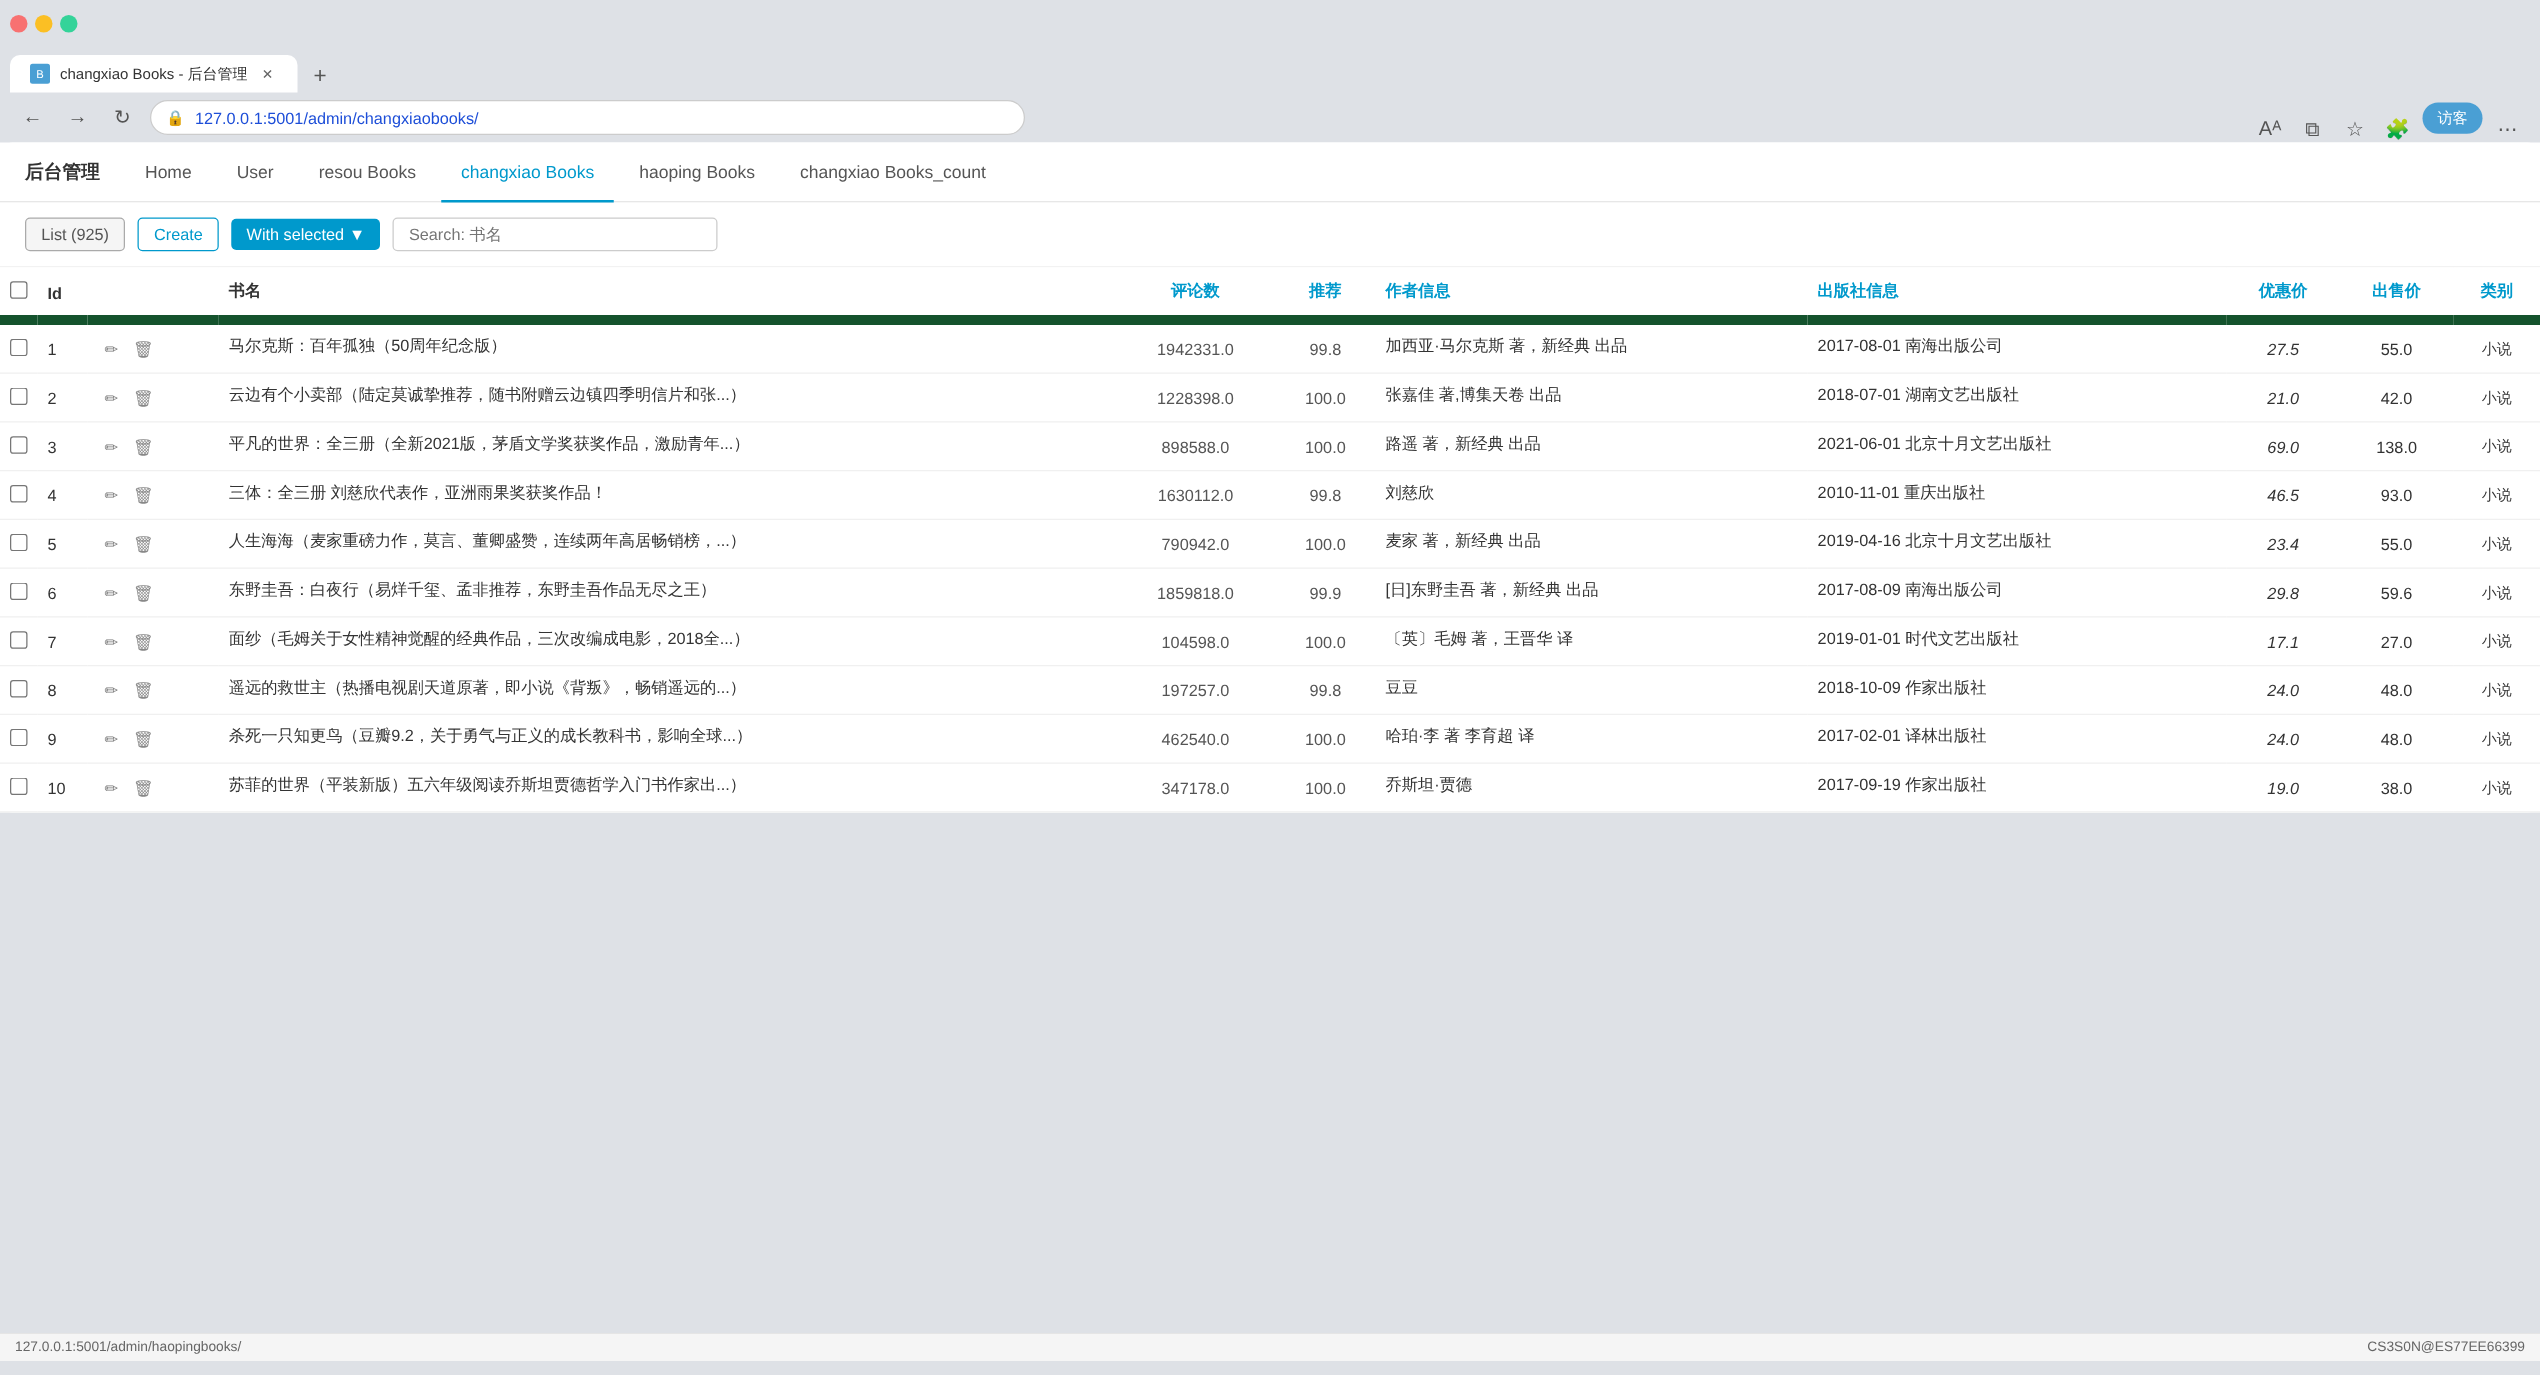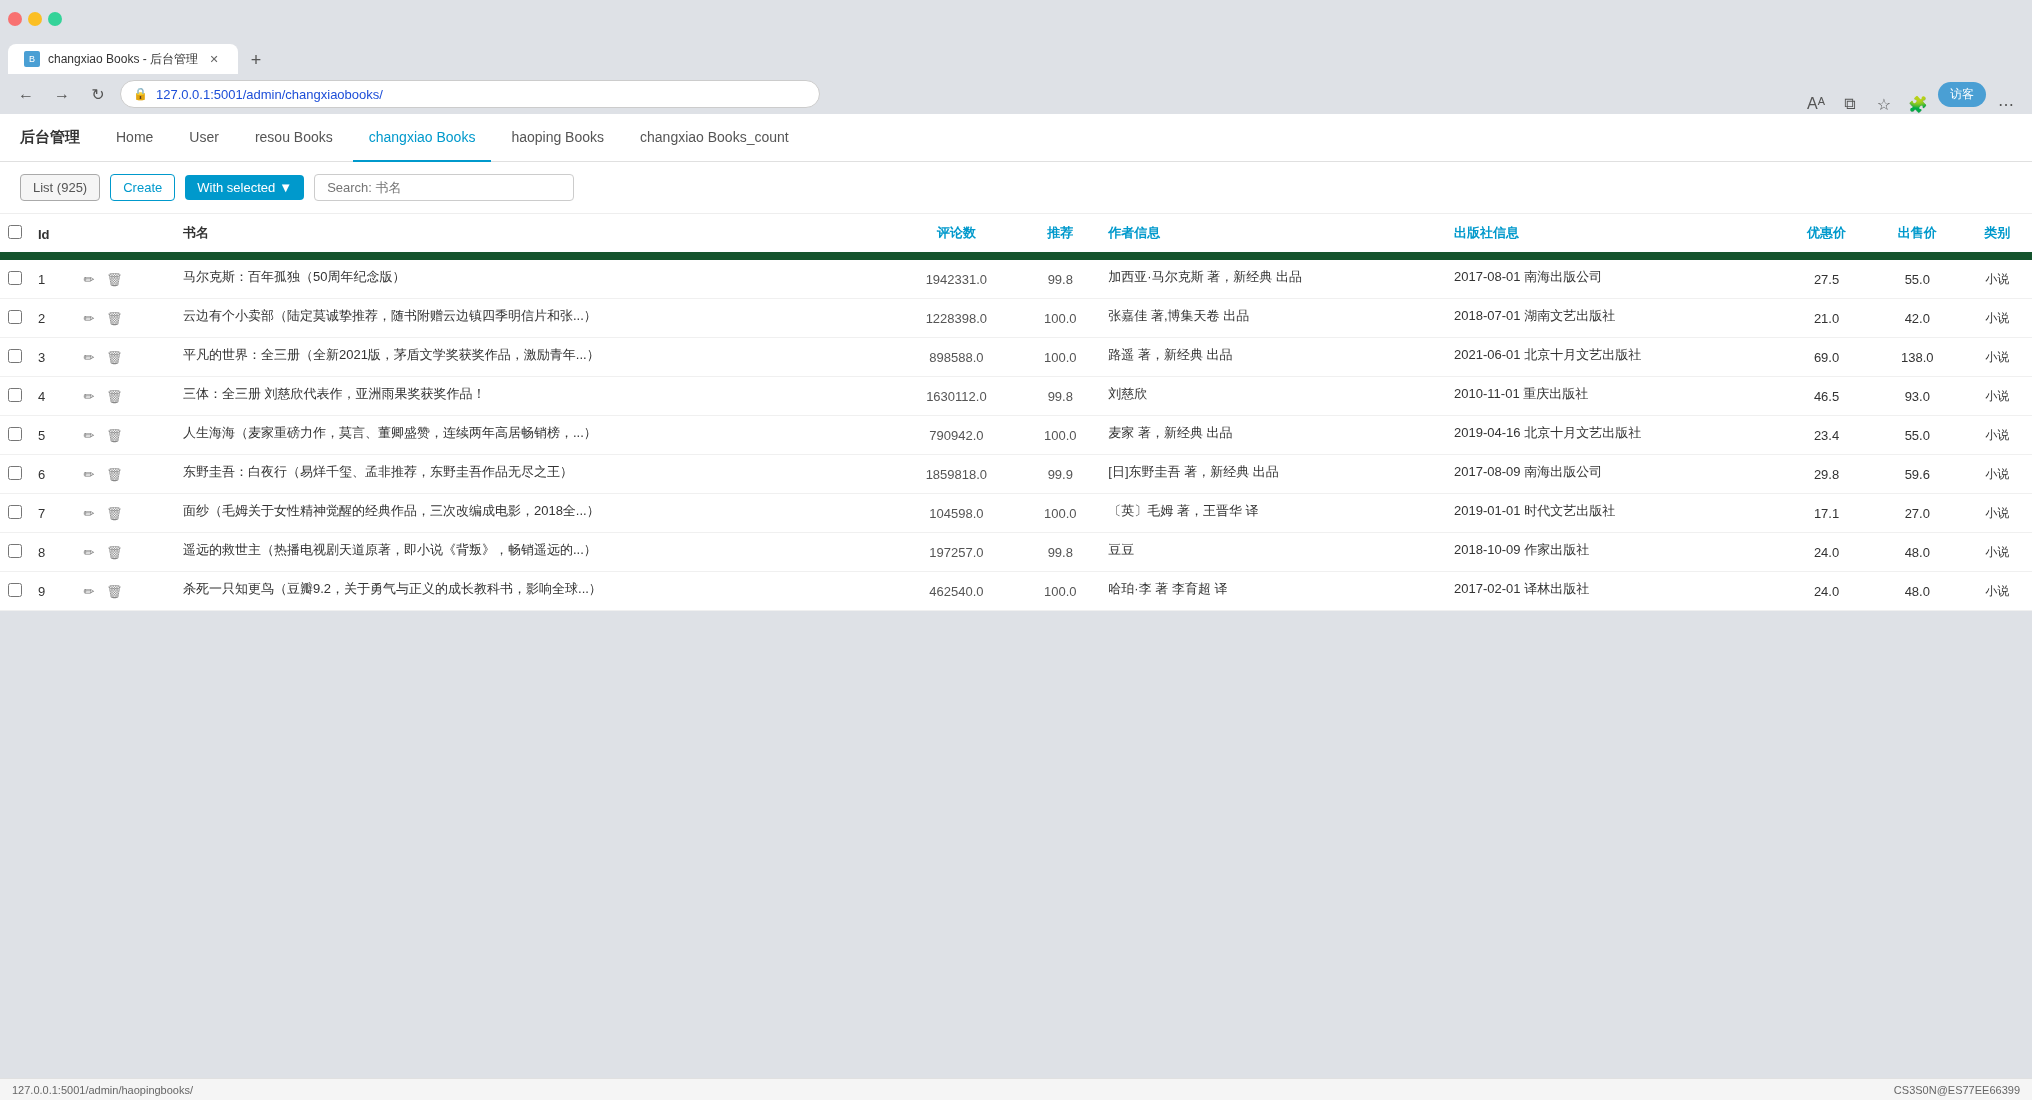--- a/index.html
+++ b/index.html
@@ -59,29 +59,29 @@
     thead th.col-discount { text-align: center; }
     thead th.col-saleprice { text-align: center; }
     thead th.col-category { text-align: center; font-family: Liberation Serif, serif; }
     tbody tr { border-bottom: 1px solid #f0f0f0; }
     tbody td { padding: 8px 8px; vertical-align: top; font-size: 13px; color: #333; }
     tbody td.col-check { vertical-align: middle; }
     tbody td.col-actions { white-space: nowrap; vertical-align: middle; }
     tbody td.col-id { vertical-align: middle; font-weight: 500; }
     tbody td.col-reviews { text-align: center; vertical-align: middle; color: #555; }
     tbody td.col-recommend { text-align: center; vertical-align: middle; color: #555; }
-    tbody td.col-discount { text-align: center; vertical-align: middle; }
+    tbody td.col-discount { text-align: center; vertical-align: middle; font-style: italic; }
     tbody td.col-saleprice { text-align: center; vertical-align: middle; }
     tbody td.col-category { text-align: center; vertical-align: middle; font-size: 12px; }
     .action-icon { display: inline-flex; align-items: center; justify-content: center; width: 22px; height: 22px; color: #666; cursor: pointer; font-size: 13px; }
     .edit-icon { color: #777; }
     .delete-icon { color: #888; }
 
     
-    .status-bar { background: #f5f5f5; border-top: 1px solid #e0e0e0; height: 22px; display: flex; align-items: center; padding: 0 12px; font-size: 11px; color: #666; justify-content: space-between; position: fixed; bottom: 0; left: 0; width: 100%; }
+    .status-bar { background: #f5f5f5; border-top: 1px solid #e0e0e0; height: 22px; display: flex; align-items: center; padding: 0 12px; font-size: 11px; color: #666; justify-content: space-between; position: fixed; bottom: 12px; left: 0; width: 100%; }
     
     input[type="checkbox"] { width: 14px; height: 14px; cursor: pointer; }
   </style>
 </head>
 <body>
 
 <div class="browser-chrome">
 
   <div class="browser-titlebar">
     <div class="browser-traffic">
@@ -315,20 +315,38 @@
     </td>
     <td class="col-title">杀死一只知更鸟（豆瓣9.2，关于勇气与正义的成长教科书，影响全球...）</td>
     <td class="col-reviews">462540.0</td>
     <td class="col-recommend">100.0</td>
     <td class="col-author">哈珀·李 著 李育超 译</td>
     <td class="col-publisher">2017-02-01 译林出版社</td>
     <td class="col-discount">24.0</td>
     <td class="col-saleprice">48.0</td>
     <td class="col-category">小说</td>
   </tr>
+            <tr>
+    <td class="col-check">
+      <input type="checkbox" style="">
+    </td>
+    <td class="col-id">10</td>
+    <td class="col-actions">
+      <span class="action-icon edit-icon">✏</span>
+      <span class="action-icon delete-icon">🗑</span>
+    </td>
+    <td class="col-title">苏菲的世界（平装新版）五六年级阅读乔斯坦贾德哲学入门书作家出...）</td>
+    <td class="col-reviews">347178.0</td>
+    <td class="col-recommend">100.0</td>
+    <td class="col-author">乔斯坦·贾德</td>
+    <td class="col-publisher">2017-09-19 作家出版社</td>
+    <td class="col-discount">19.0</td>
+    <td class="col-saleprice">38.0</td>
+    <td class="col-category">小说</td>
+  </tr>
           </tbody>
       </table>
     </div>
 
   </div>
 
   <div class="status-bar">
     <span>127.0.0.1:5001/admin/haopingbooks/</span>
     <span>CS3S0N@ES77EE66399</span>
   </div>

